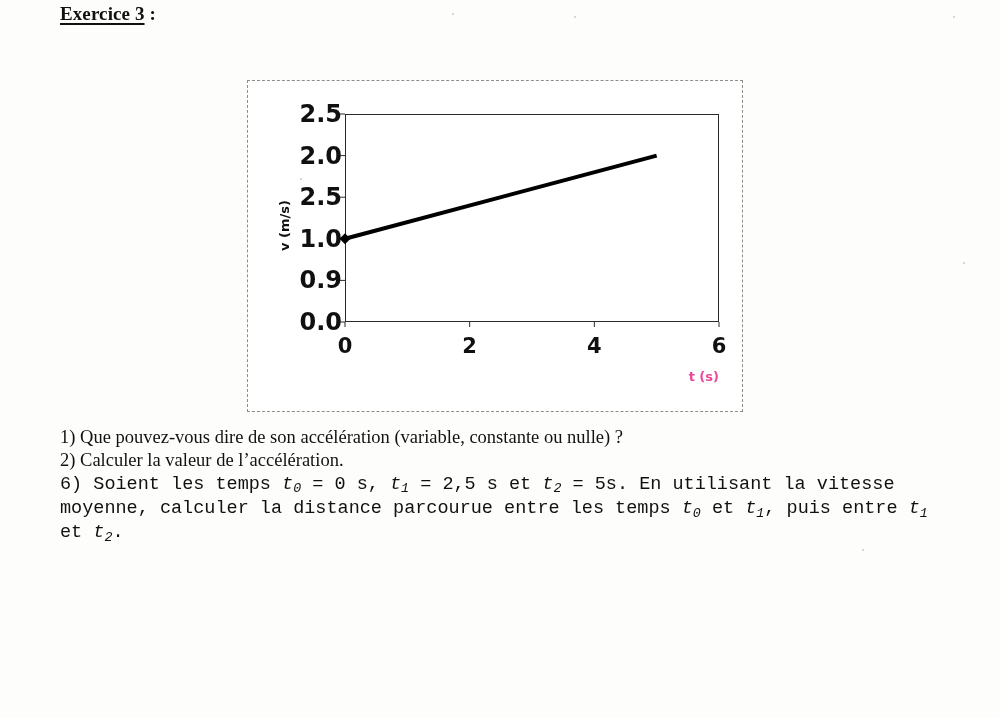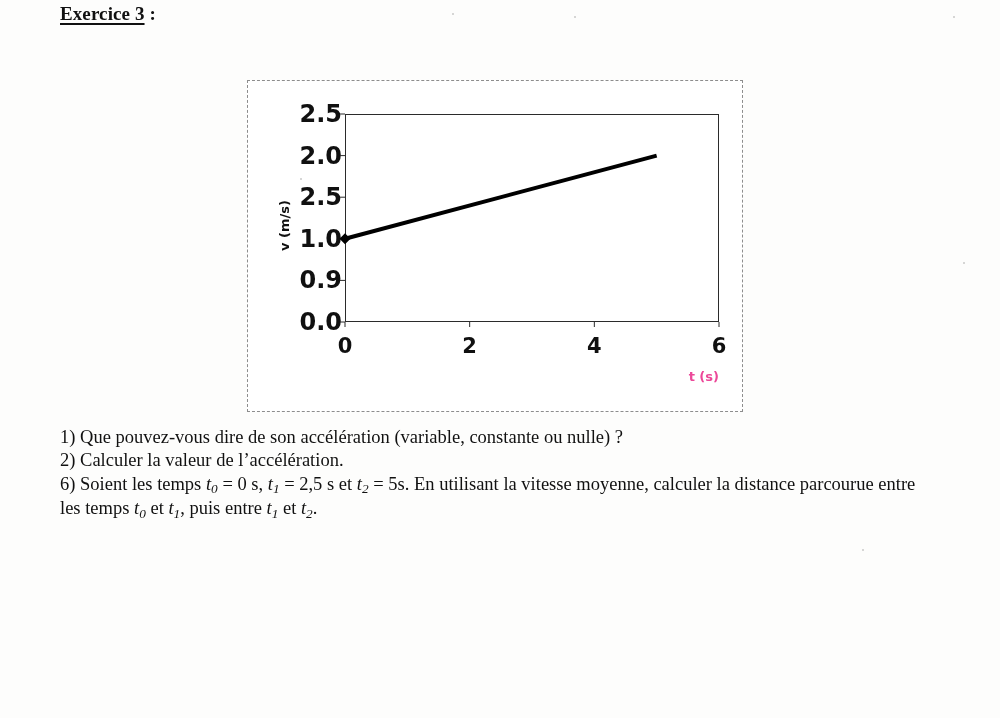--- a/index.html
+++ b/index.html
@@ -157,20 +157,21 @@
     top: 426px;
     width: 880px;
     font-size: 18.5px;
     line-height: 23.3px;
   }
   .qline {
     white-space: nowrap;
   }
   .qline.wrap {
     white-space: normal;
+    font-family: Liberation Mono, monospace;
   }
   i, .it {
     font-style: italic;
   }
   sub {
     font-style: italic;
     font-size: 0.72em;
     vertical-align: baseline;
     position: relative;
     top: 0.28em;

